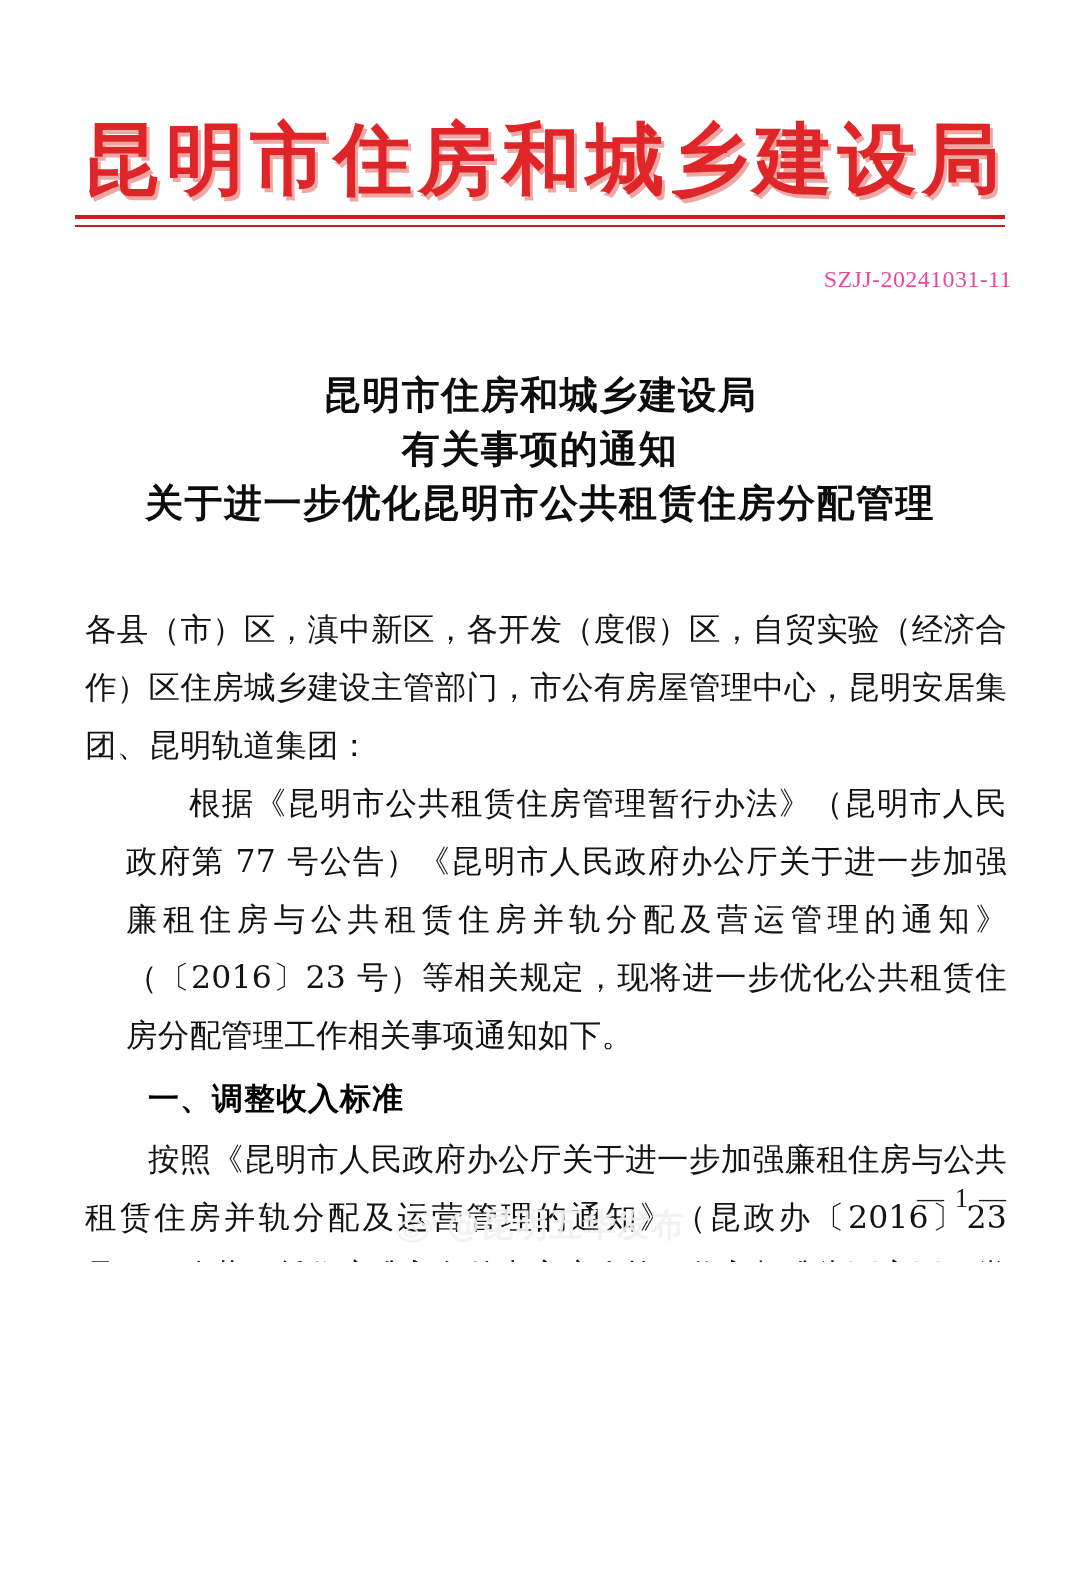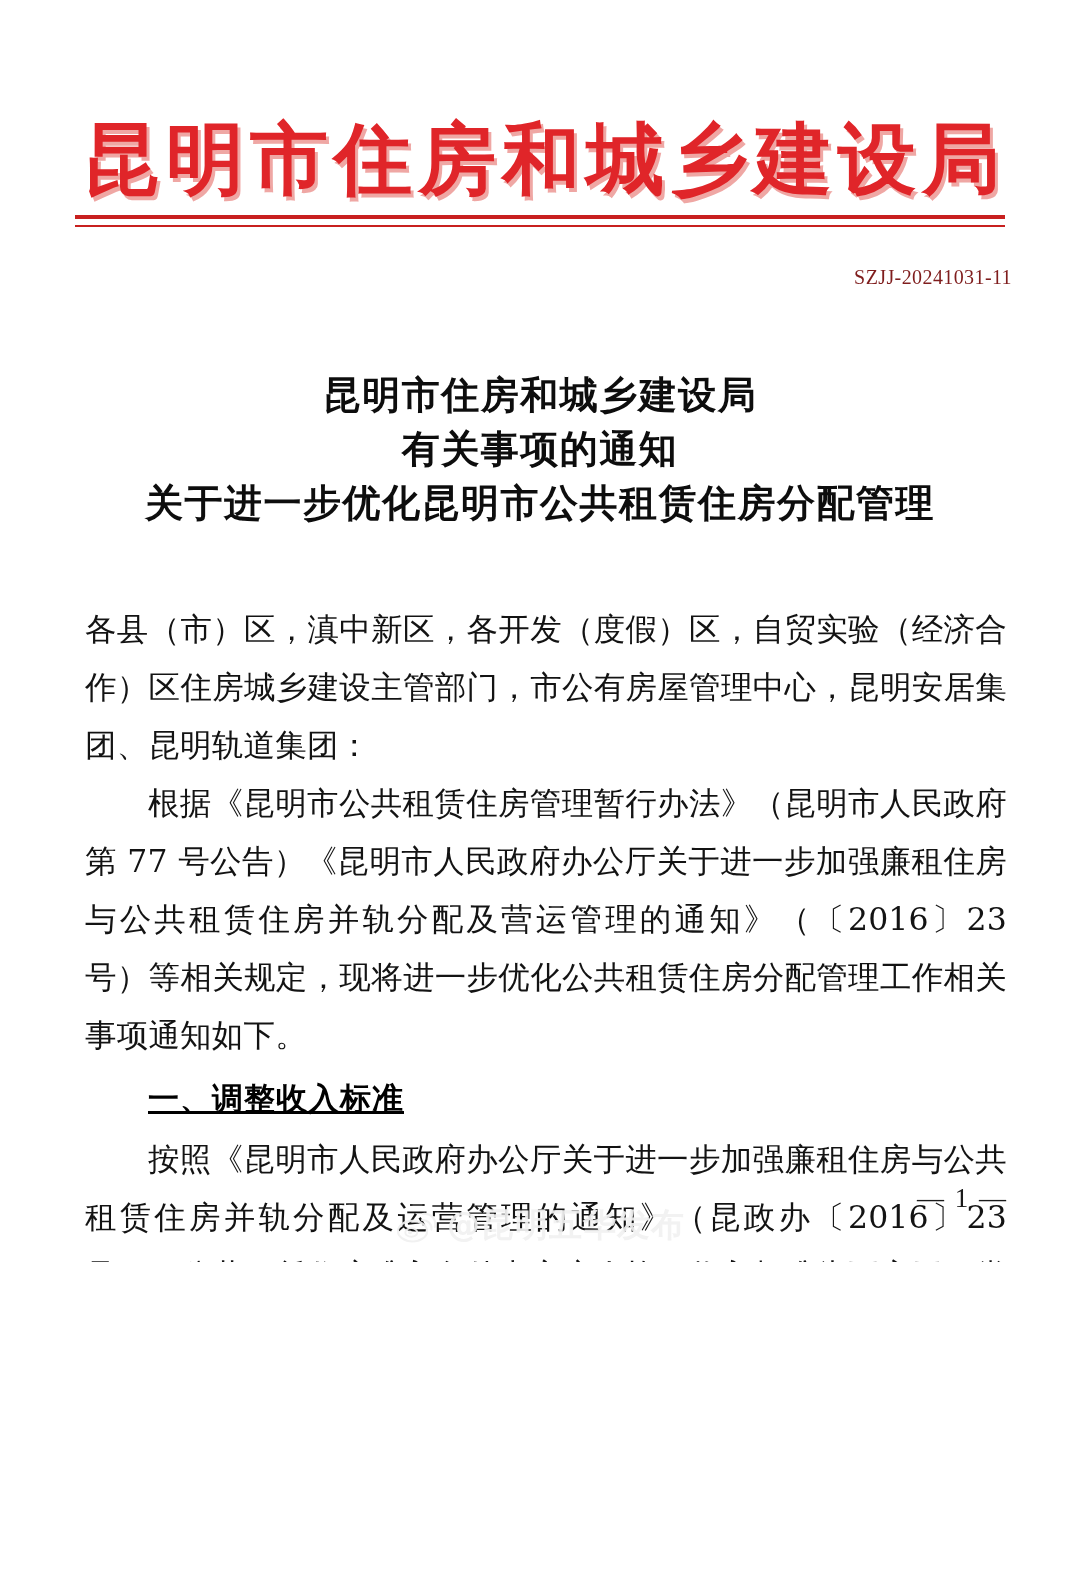--- a/index.html
+++ b/index.html
@@ -57,23 +57,23 @@
     height: 2px;
     background: #C8201F;
   }
 
   
   .doc-number {
     position: absolute;
     top: 266px;
     right: 68px;
     font-family: "Liberation Serif", "DejaVu Serif", serif;
-    font-size: 20px;
+    font-size: 24px;
     letter-spacing: 0.4px;
-    color: #7f1d1d;
+    color: #ec4899;
     white-space: nowrap;
   }
 
   
   .title-block {
     position: absolute;
     left: 70px;
     top: 368px;
     width: 940px;
     text-align: center;
@@ -103,31 +103,31 @@
     color: #131313;
     text-align: justify;
     text-justify: inter-character;
     margin: 0;
   }
   .para.indent {
     text-indent: 63px;
   }
   .para + .para {
     margin-top: 0;
+    margin-left: 41px;
   }
   .section-heading {
     font-family: "Liberation Sans", "DejaVu Sans", sans-serif;
     font-weight: 700;
     font-size: 31px;
     line-height: 58px;
     letter-spacing: 1px;
     color: #000000;
     text-indent: 63px;
     margin: 6px 0 2px 0;
-    text-decoration: underline;
   }
 
   
   .page-number {
     position: absolute;
     bottom: 48px;
     right: 72px;
     font-family: "Liberation Serif", "DejaVu Serif", serif;
     font-size: 27px;
     letter-spacing: 2px;

